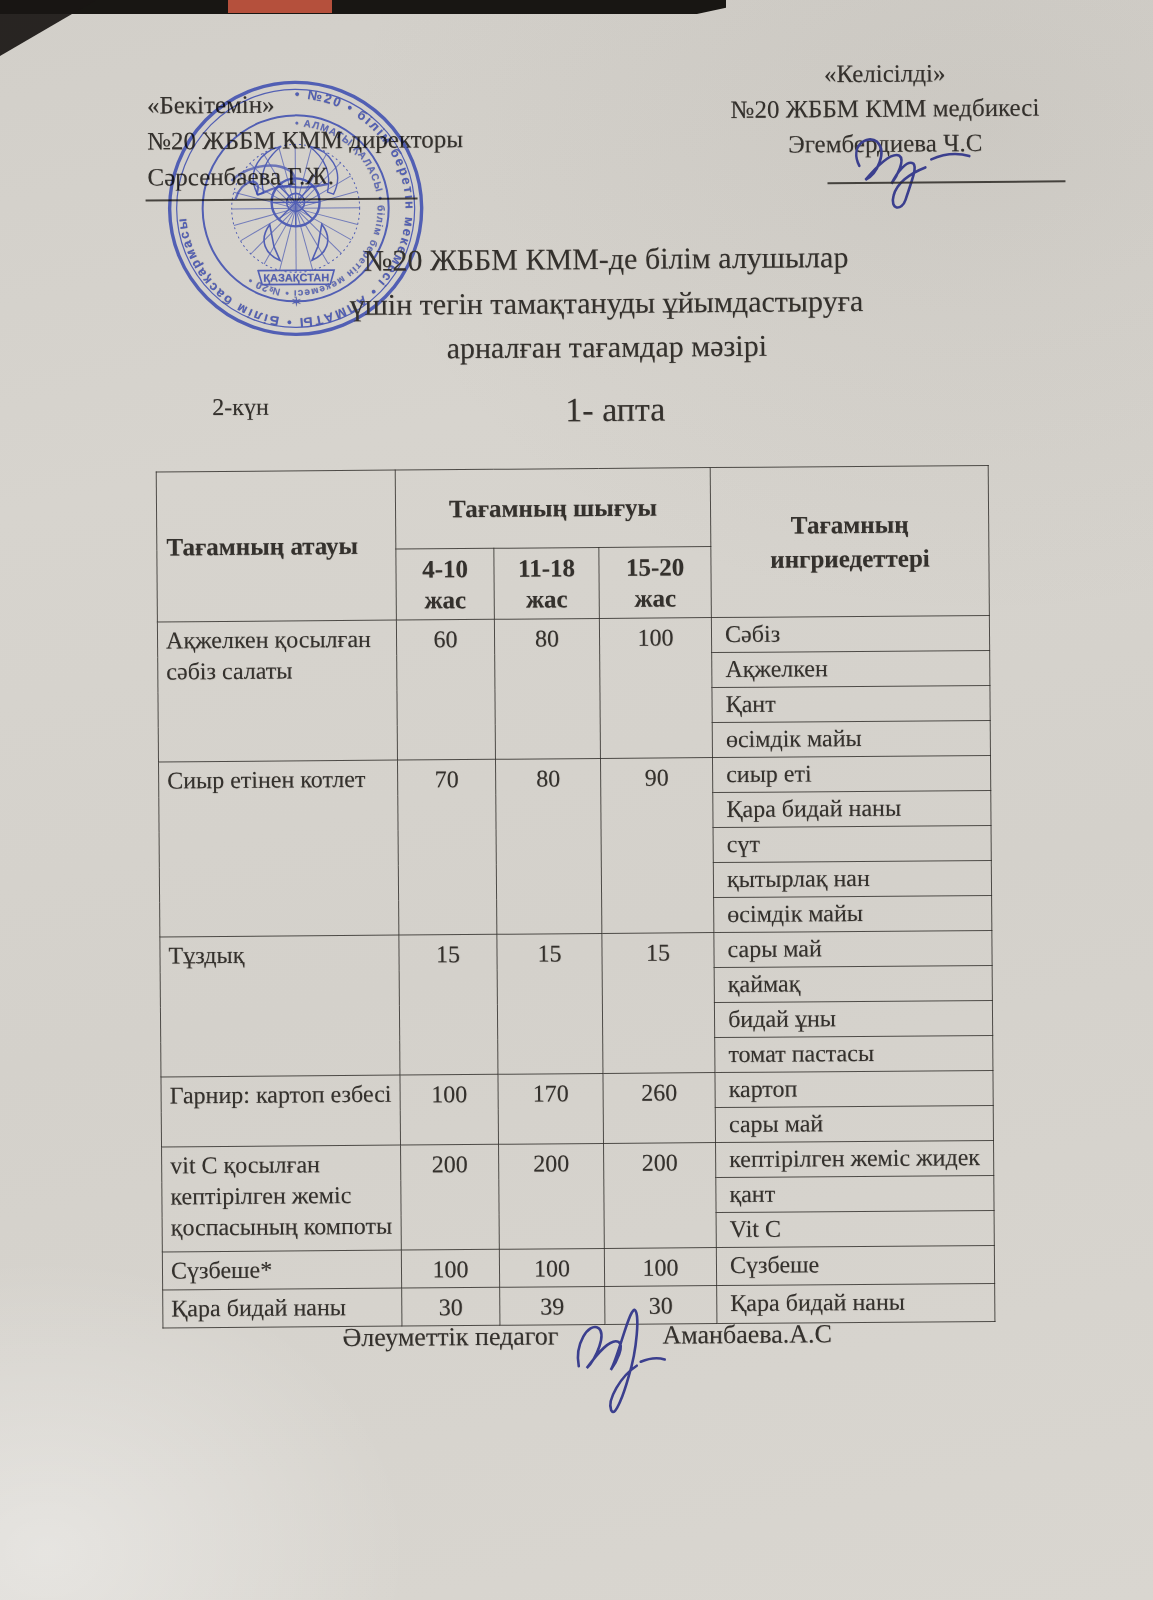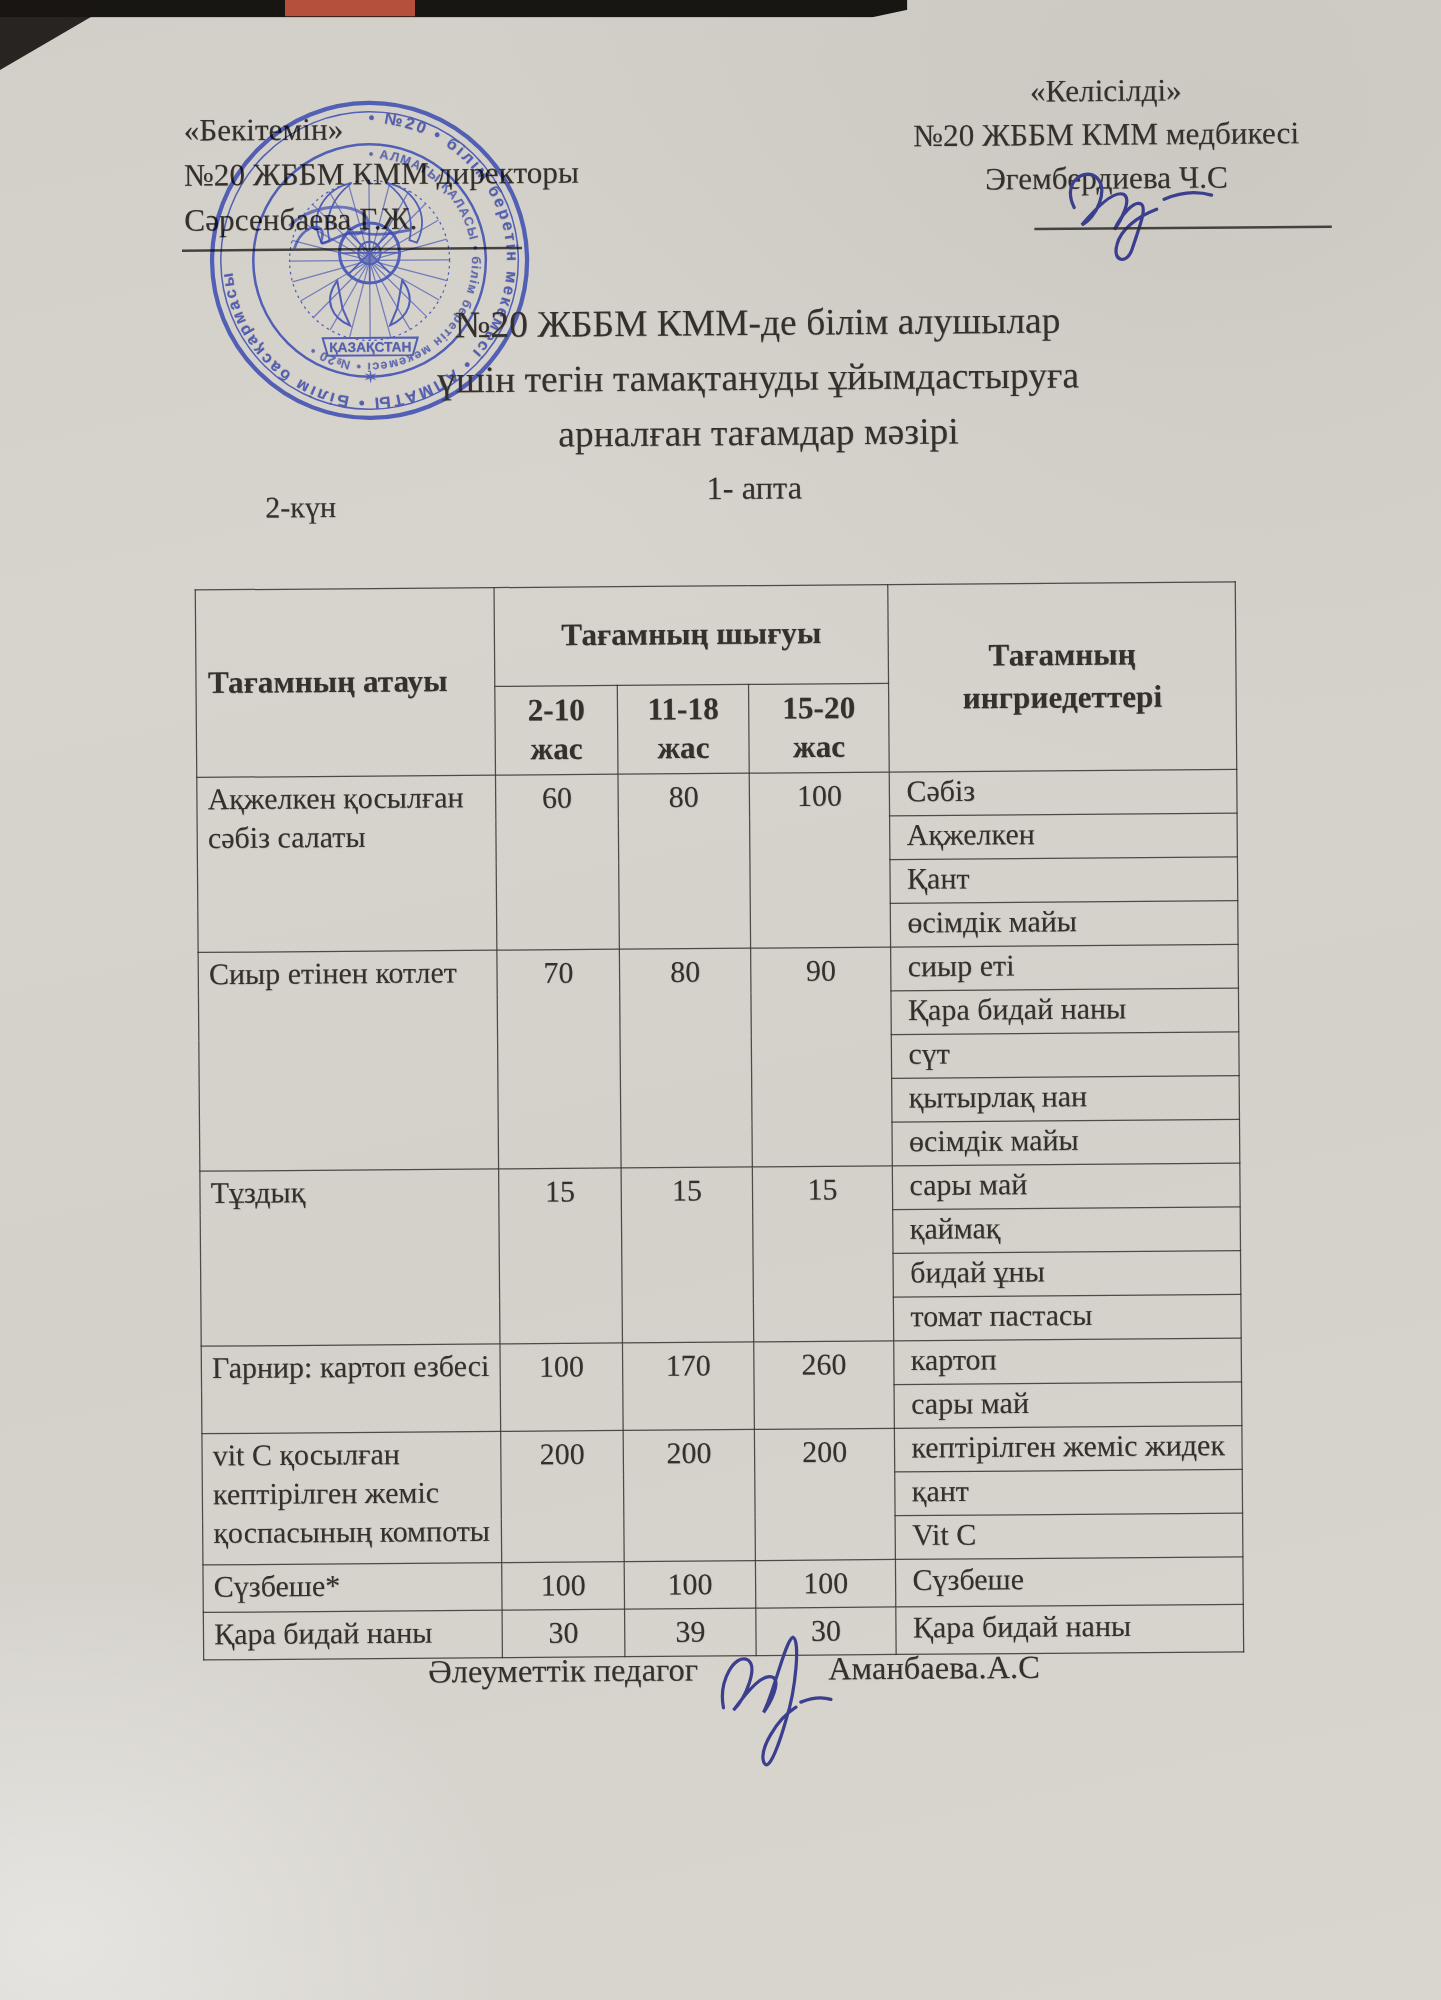--- a/index.html
+++ b/index.html
@@ -28,21 +28,21 @@
   .agree-underline { position:absolute; left:832px; top:184px; width:238px; height:2px; background:rgba(45,42,38,0.85); }
   .sig-svg { position:absolute; }
 
   
   .stamp { position:absolute; left:166px; top:72px; opacity:0.82; mix-blend-mode:multiply; }
 
   
   .title { position:absolute; left:250px; top:237px; width:720px; text-align:center;
            font-size:30px; line-height:44px; }
   .day-label { position:absolute; left:215px; top:391px; font-size:24px; }
-  .week-label { position:absolute; left:568px; top:376px; font-size:26px; }
+  .week-label { position:absolute; left:568px; top:391px; font-size:34px; }
 
   
   .menu-table { position:absolute; left:158px; top:468px; border-collapse:collapse;
                 table-layout:fixed; width:832px; font-size:24px; }
   .menu-table th, .menu-table td { border:1.6px solid rgba(48,45,41,0.82); overflow:hidden; }
   .menu-table th { font-weight:bold; font-size:25px; text-align:center; padding:2px 4px; }
   th.h-name { text-align:left; padding-left:9px; height:145px; vertical-align:middle; }
   th.h-yield { height:73px; }
   th.h-age { height:66px; line-height:31px; }
   th.h-ingr { vertical-align:middle; line-height:34px; padding:0 30px; }
@@ -166,21 +166,21 @@
           <col style="width:278px">
       </colgroup>
       <thead>
         <tr>
           <th rowspan="2" class="h-name">Тағамның атауы</th>
           <th colspan="3" class="h-yield">Тағамның шығуы</th>
           <th rowspan="2" class="h-ingr">Тағамның ингриедеттері</th>
         </tr>
         <tr>
           <th class="h-age">
-            <div>2-10</div>
+            <div>4-10</div>
             <div>жас</div>
           </th>
           <th class="h-age">
             <div>11-18</div>
             <div>жас</div>
           </th>
           <th class="h-age">
             <div>15-20</div>
             <div>жас</div>
           </th>

